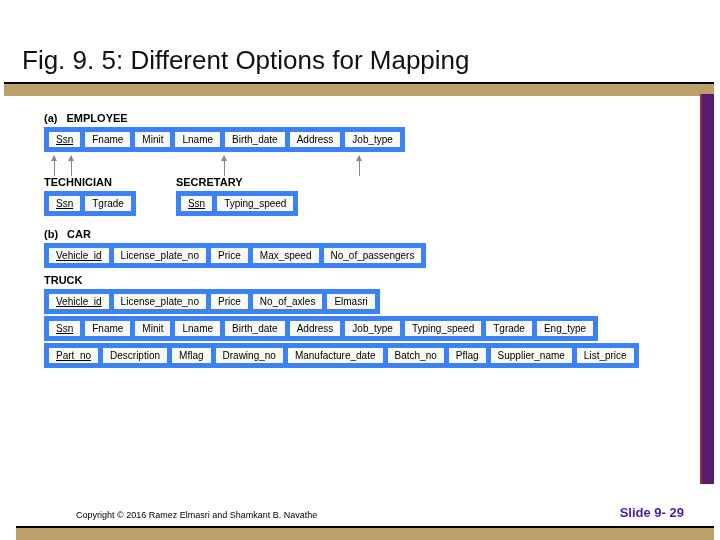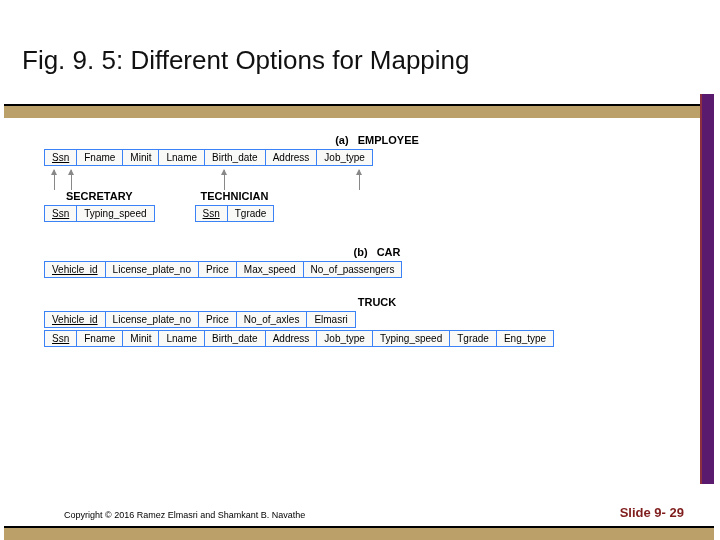--- a/index.html
+++ b/index.html
@@ -17,21 +17,21 @@
     position: relative;
     width: 720px;
     height: 540px;
     background: #fff;
     box-sizing: border-box;
   }
 
   
   .header {
     position: relative;
-    height: 118px;
+    height: 96px;
     box-sizing: border-box;
     padding: 12px 22px 0 22px;
   }
   .header-title {
     font-size: 26px;
     line-height: 32px;
     color: #111;
     font-weight: 400;
     white-space: pre-line;
   }
@@ -46,21 +46,20 @@
     background: #bca06a;
     border-top: 2px solid #000;
   }
 
   
   .content {
     position: relative;
     box-sizing: border-box;
     padding: 10px 10px 0 44px;
     height: 390px;
-    text-align: center;
   }
 
   
   .right-stripe {
     position: absolute;
     right: 6px;
     top: 94px;
     bottom: 56px;
     width: 12px;
     background: #5a1a6e;
@@ -72,32 +71,32 @@
     font-weight: 700;
     display: inline-block;
     margin-right: 6px;
   }
   .sec-head {
     font-size: 11px;
     font-weight: 700;
     margin: 6px 0 3px 0;
   }
   .sec-head.sub {
-    margin-top: 24px;
+    margin-top: 12px;
   }
 
   .tbl-row {
     margin: 0 0 2px 0;
   }
   .tbl {
     border-collapse: collapse;
     font-size: 10px;
   }
   .tbl td {
-    border: 1px solid #3b82f6;
+    border: 5px solid #3b82f6;
     padding: 2px 7px;
     background: #f9f9f8;
     white-space: nowrap;
   }
   .tbl td.key {
     text-decoration: underline;
   }
 
   
   .arrow-block {
@@ -132,21 +131,21 @@
   .sub-col { }
   .sub-col .sub-title {
     font-size: 11px;
     font-weight: 700;
     margin: 0 0 3px 0;
   }
 
   
   .footer {
     position: absolute;
-    left: 0;
+    left: 12px;
     right: 0;
     bottom: 0;
     height: 56px;
     box-sizing: border-box;
     text-align: center;
   }
   .footer-bar {
     position: absolute;
     left: 4px;
     right: 6px;
@@ -161,21 +160,21 @@
     bottom: 20px;
     font-size: 9px;
     color: #000;
   }
   .slide-num {
     position: absolute;
     right: 36px;
     bottom: 20px;
     font-size: 13px;
     font-weight: 700;
-    color: #7f1d1d;
+    color: #4c1d95;
   }
 </style>
 </head>
 <body>
 
 <div class="slide">
 
   <div class="header">
     <div class="header-title">
       <span>Fig. 9. 5: Different Options for Mapping</span><br>
@@ -208,63 +207,63 @@
     </div>
 
     <div class="arrow-block">
       <span class="arrow" style="left:10px; height:20px;"></span>
       <span class="arrow" style="left:27px; height:20px;"></span>
       <span class="arrow" style="left:180px; height:20px;"></span>
       <span class="arrow" style="left:315px; height:20px;"></span>
     </div>
 
     <div class="sub-row">
+      <div class="sub-col">
+        <div class="sub-title">TECHNICIAN</div>
+        <table class="tbl">
+            <tbody>
+              <tr>
+          <td class="key">Ssn</td>
+          <td>Tgrade</td>
+        </tr>
+            </tbody>
+          </table>
+      </div>
       <div class="sub-col">
         <div class="sub-title">SECRETARY</div>
         <table class="tbl">
             <tbody>
               <tr>
           <td class="key">Ssn</td>
           <td>Typing_speed</td>
         </tr>
             </tbody>
           </table>
       </div>
-      <div class="sub-col">
-        <div class="sub-title">TECHNICIAN</div>
-        <table class="tbl">
-            <tbody>
-              <tr>
-          <td class="key">Ssn</td>
-          <td>Tgrade</td>
-        </tr>
-            </tbody>
-          </table>
-      </div>
     </div>
 
     <div class="sec-head sub">
       <span class="sec-label">(b)</span>
       <span>CAR</span>
     </div>
     <div class="tbl-row">
       <table class="tbl">
           <tbody>
             <tr>
         <td class="key">Vehicle_id</td>
         <td>License_plate_no</td>
         <td>Price</td>
         <td>Max_speed</td>
         <td>No_of_passengers</td>
       </tr>
           </tbody>
         </table>
     </div>
 
-    <div class="sec-head sub" style="margin-top:18px;">
+    <div class="sec-head sub" style="margin-top:6px;">
       <span>TRUCK</span>
     </div>
     <div class="tbl-row">
       <table class="tbl">
           <tbody>
             <tr>
         <td class="key">Vehicle_id</td>
         <td>License_plate_no</td>
         <td>Price</td>
         <td>No_of_axles</td>
@@ -286,20 +285,37 @@
         <td>Address</td>
         <td>Job_type</td>
         <td>Typing_speed</td>
         <td>Tgrade</td>
         <td>Eng_type</td>
       </tr>
           </tbody>
         </table>
     </div>
 
+    <div class="tbl-row">
+      <table class="tbl">
+          <tbody>
+            <tr>
+        <td class="key">Part_no</td>
+        <td>Description</td>
+        <td>Mflag</td>
+        <td>Drawing_no</td>
+        <td>Manufacture_date</td>
+        <td>Batch_no</td>
+        <td>Pflag</td>
+        <td>Supplier_name</td>
+        <td>List_price</td>
+      </tr>
+          </tbody>
+        </table>
+    </div>
 
   </div>
 
   <div class="footer">
     <div class="copyright">Copyright © 2016 Ramez Elmasri and Shamkant B. Navathe</div>
     <div class="slide-num">Slide 9- 29</div>
     <div class="footer-bar"></div>
   </div>
 
 </div>

